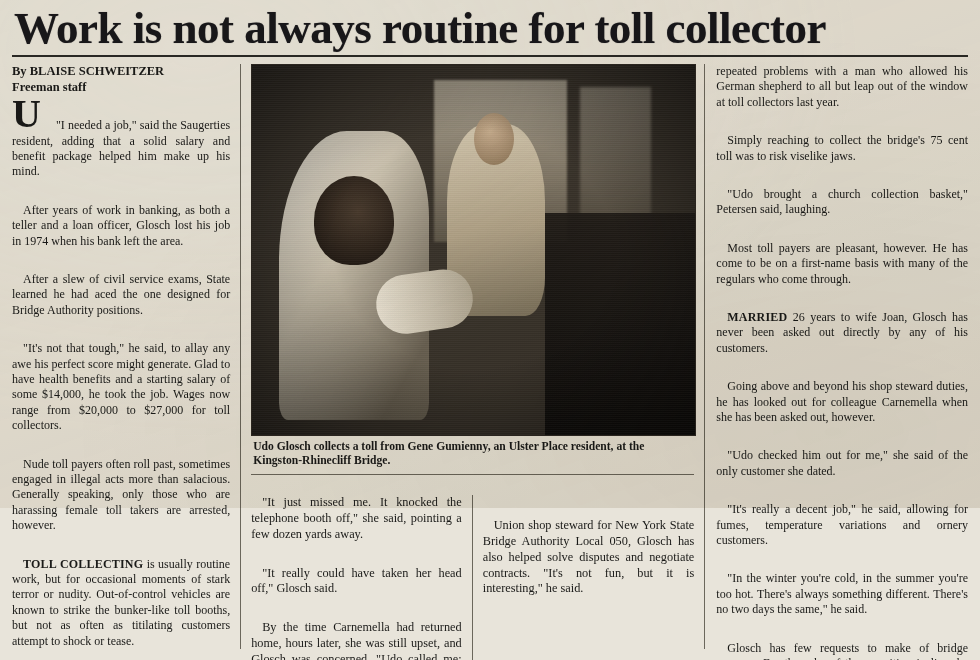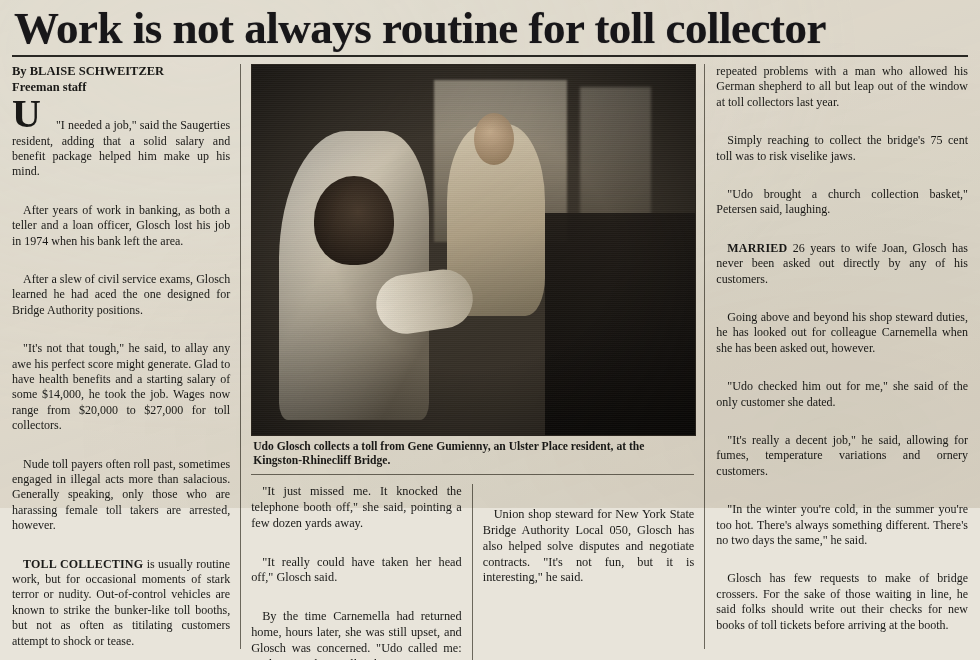--- a/index.html
+++ b/index.html
@@ -93,21 +93,21 @@
   }
   .lead {
     font-size: 12.3px;
     line-height: 1.285;
     text-align: justify;
     margin: 0;
   }
   .sc { font-weight: bold; letter-spacing: 0.2px; font-family: Liberation Serif, serif; }
 
   
-  .photo-wrap { margin-bottom: 9px; }
+  .photo-wrap { margin-bottom: 20px; }
   .photo {
     width: 100%;
     height: 370px;
     position: relative;
     overflow: hidden;
     background: #3a342c;
     border: 1px solid #2c2721;
   }
   .ph-bg {
     position: absolute; inset: 0;
@@ -235,21 +235,21 @@
         <div>By BLAISE SCHWEITZER</div>
         <div class="staff">Freeman staff</div>
       </div>
 
       <p class="lead">
         <span class="dropcap">U</span>
       </p>
 
       <p class="body gap">"I needed a job," said the Saugerties resident, adding that a solid salary and benefit package helped him make up his mind.</p>
       <p class="body gap">After years of work in banking, as both a teller and a loan officer, Glosch lost his job in 1974 when his bank left the area.</p>
-      <p class="body gap">After a slew of civil service exams, Glosch learned he had aced the one designed for Bridge Authority positions.</p>
+      <p class="body gap">After a slew of civil service exams, State learned he had aced the one designed for Bridge Authority positions.</p>
       <p class="body gap">"It's not that tough," he said, to allay any awe his perfect score might generate. Glad to have health benefits and a starting salary of some $14,000, he took the job. Wages now range from $20,000 to $27,000 for toll collectors.</p>
 
       <p class="body gap">Nude toll payers often roll past, sometimes engaged in illegal acts more than salacious. Generally speaking, only those who are harassing female toll takers are arrested, however.</p>
 
       <p class="body gap">
         <span class="sc">TOLL COLLECTING</span><span> is usually routine work, but for occasional moments of stark terror or nudity. Out-of-control vehicles are known to strike the bunker-like toll booths, but not as often as titilating customers attempt to shock or tease.</span>
       </p>
       <p class="body gap">Glosch takes such interruptions in stride, just as he does the risk of getting run over while walking from booth to booth.</p>
 
     </div>
@@ -285,20 +285,21 @@
           <p class="body gap">Union shop steward for New York State Bridge Authority Local 050, Glosch has also helped solve disputes and negotiate contracts. "It's not fun, but it is interesting," he said.</p>
 
         </div>
       </div>
     </div>
 
     <div class="col col-4">
       <p class="body noindent">repeated problems with a man who allowed his German shepherd to all but leap out of the window at toll collectors last year.</p>
       <p class="body gap">Simply reaching to collect the bridge's 75 cent toll was to risk viselike jaws.</p>
       <p class="body gap">"Udo brought a church collection basket," Petersen said, laughing.</p>
+      <p class="body gap">Most toll payers are pleasant, however. He has come to be on a first-name basis with many of the regulars who come through.</p>
 
       <p class="body gap">
         <span class="sc">MARRIED</span><span> 26 years to wife Joan, Glosch has never been asked out directly by any of his customers.</span>
       </p>
 
       <p class="body gap">Going above and beyond his shop steward duties, he has looked out for colleague Carnemella when she has been asked out, however.</p>
       <p class="body gap">"Udo checked him out for me," she said of the only customer she dated.</p>
       <p class="body gap">"It's really a decent job," he said, allowing for fumes, temperature variations and ornery customers.</p>
       <p class="body gap">"In the winter you're cold, in the summer you're too hot. There's always something different. There's no two days the same," he said.</p>
       <p class="body gap">Glosch has few requests to make of bridge crossers. For the sake of those waiting in line, he said folks should write out their checks for new books of toll tickets before arriving at the booth.</p>

